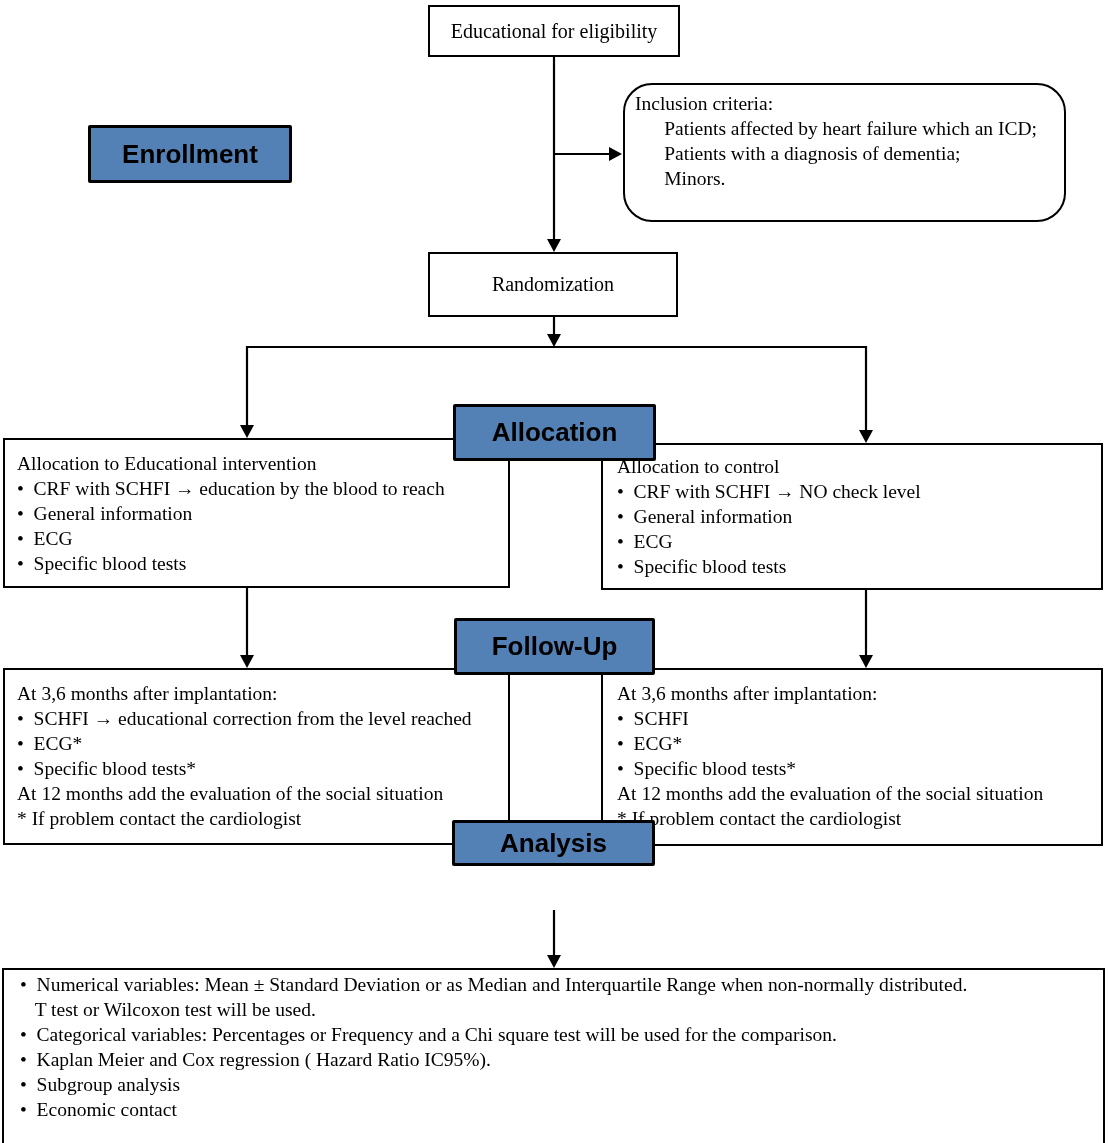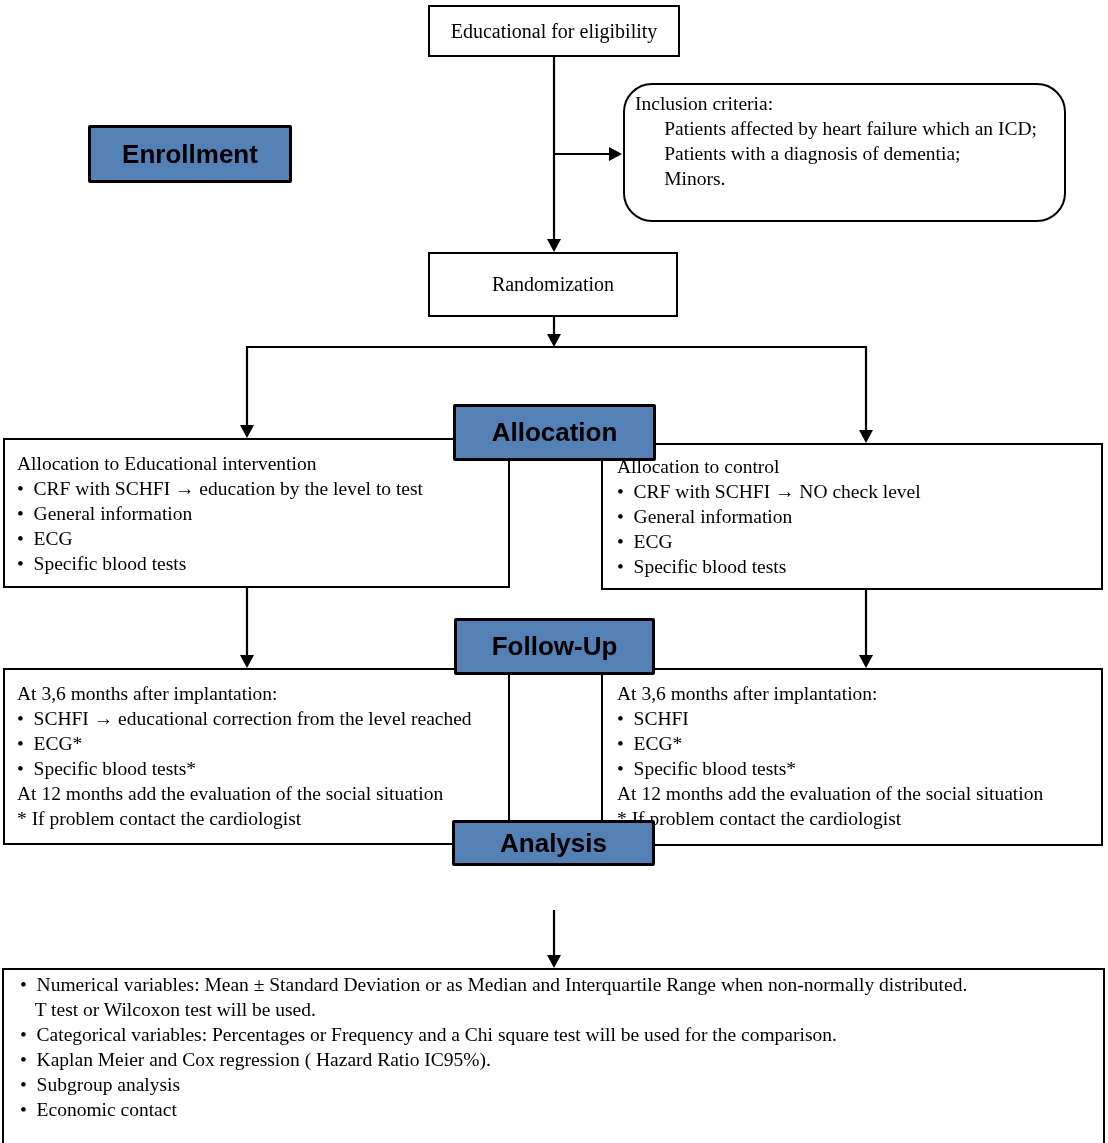--- a/index.html
+++ b/index.html
@@ -92,21 +92,21 @@
   <div class="pbox centerbox randomization">
     <span>Randomization</span>
   </div>
 
   <div class="stage allocation">
     <span>Allocation</span>
   </div>
 
   <div class="pbox alloc-left">
     <div class="line">Allocation to Educational intervention</div>
-    <div class="line">•  CRF with SCHFI → education by the level to test</div>
+    <div class="line">•  CRF with SCHFI → education by the blood to reach</div>
     <div class="line">•  General information</div>
     <div class="line">•  ECG</div>
     <div class="line">•  Specific blood tests</div>
   </div>
 
   <div class="pbox alloc-right">
     <div class="line">Allocation to control</div>
     <div class="line">•  CRF with SCHFI → NO check level</div>
     <div class="line">•  General information</div>
     <div class="line">•  ECG</div>

